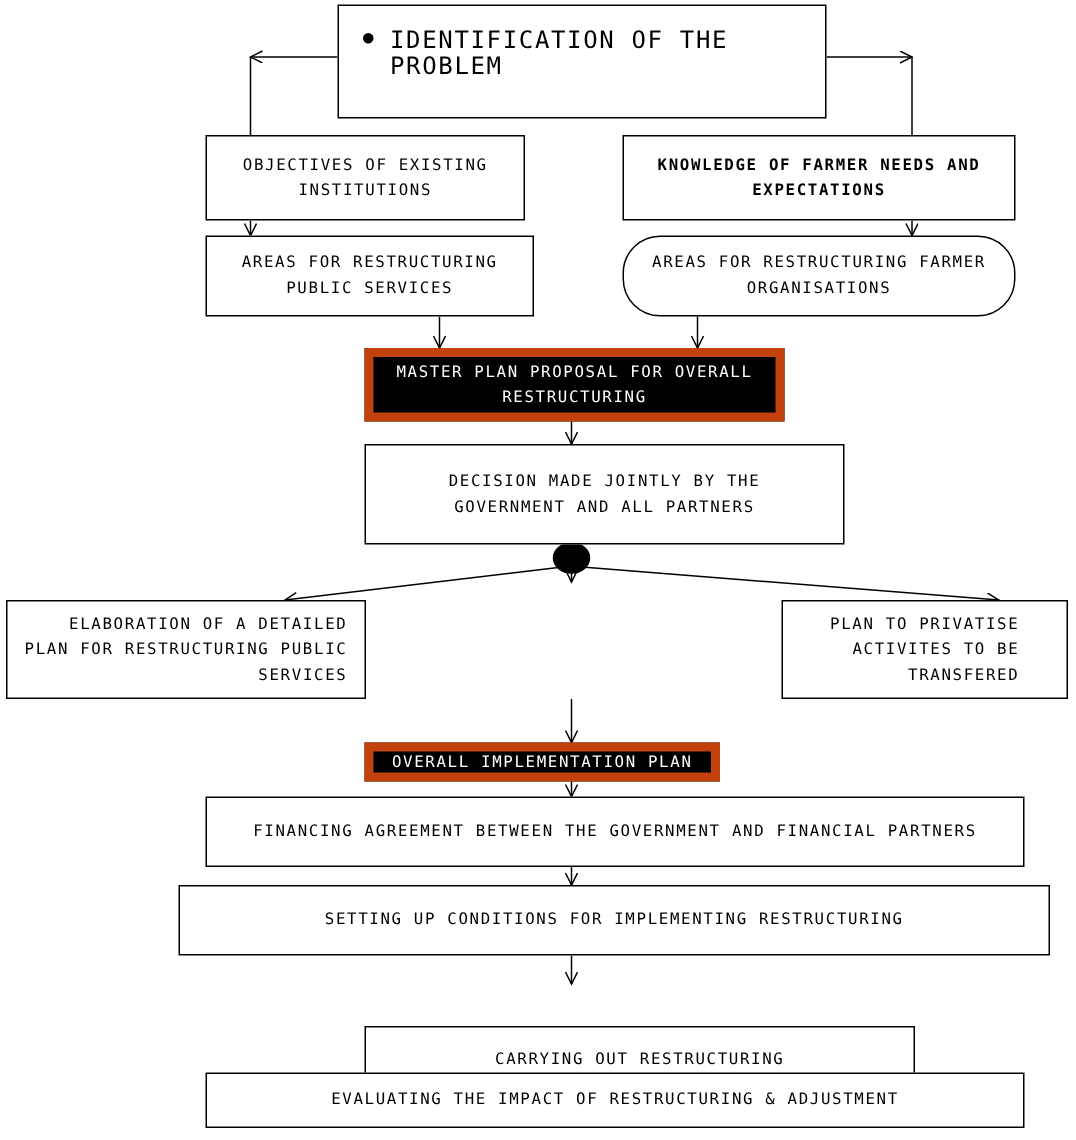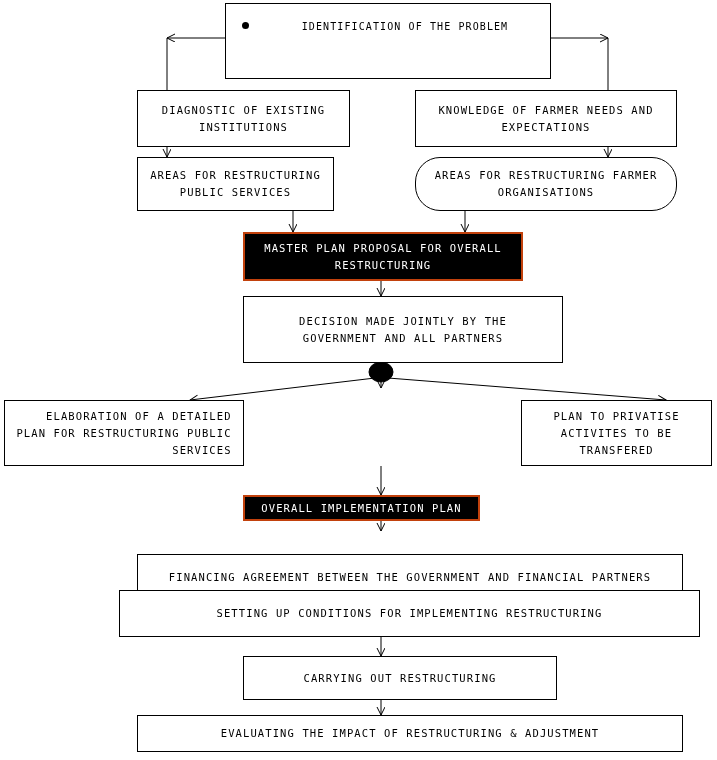--- a/index.html
+++ b/index.html
@@ -35,40 +35,40 @@
     justify-content: center;
     text-align: center;
     font-size: 10.5px;
     letter-spacing: 1.1px;
     line-height: 17px;
     padding: 2px 4px;
   }
   .node.inverted {
     background: #000000;
     color: #ffffff;
-    border: 2px solid #c2410c;
+    border: 6px solid #c2410c;
   }
   .node .txt {
     display: block;
     white-space: pre-line;
   }
   .node.bulleted {
     display: block;
     padding: 0;
   }
   .bullet-list {
     margin: 0;
     padding: 14px 0 0 34px;
     list-style: none;
   }
   .bullet-list li {
     position: relative;
-    text-align: center;
+    text-align: left;
     margin-bottom: 14px;
-    font-size: 10px;
+    font-size: 16px;
     letter-spacing: 1.1px;
   }
   .bullet-list li .dot {
     position: absolute;
     left: -18px;
     top: 4px;
     width: 7px;
     height: 7px;
     background: #000000;
     border-radius: 50%;
@@ -128,30 +128,30 @@
     <path d="M381,700 L381,715" fill="none" stroke="#000000" stroke-width="1" marker-end="url(#arrowOpen)"></path>
   </svg>
 
   <div class="node bulleted" style="left:225px; top:3px; width:326px; height:76px;">
     <ul class="bullet-list">
       <li><span class="dot"></span><span>IDENTIFICATION OF THE PROBLEM</span></li>
     </ul>
   </div>
 
   <div class="node" style="left:137px; top:90px; width:213px; height:57px;">
-    <span class="txt">DIAGNOSTIC OF EXISTING
+    <span class="txt">OBJECTIVES OF EXISTING
 INSTITUTIONS</span>
   </div>
 
-  <div class="node" style="left:415px; top:90px; width:262px; height:57px;">
+  <div class="node" style="left:415px; top:90px; width:262px; height:57px;font-weight:bold;">
     <span class="txt">KNOWLEDGE OF FARMER NEEDS AND
 EXPECTATIONS</span>
   </div>
 
-  <div class="node" style="left:137px; top:157px; width:197px; height:54px;">
+  <div class="node" style="left:137px; top:157px; width:219px; height:54px;">
     <span class="txt">AREAS FOR RESTRUCTURING
 PUBLIC SERVICES</span>
   </div>
 
   <div class="node" style="left:415px; top:157px; width:262px; height:54px;border-radius:25px;">
     <span class="txt">AREAS FOR RESTRUCTURING FARMER
 ORGANISATIONS</span>
   </div>
 
   <div class="node inverted" style="left:243px; top:232px; width:280px; height:49px;">
@@ -164,39 +164,39 @@
 GOVERNMENT AND ALL PARTNERS</span>
   </div>
 
   <div class="node" style="left:4px; top:400px; width:240px; height:66px;text-align:right;">
     <span class="txt">ELABORATION OF A DETAILED
 PLAN FOR RESTRUCTURING PUBLIC
 SERVICES</span>
   </div>
 
 
-  <div class="node" style="left:521px; top:400px; width:191px; height:66px;">
+  <div class="node" style="left:521px; top:400px; width:191px; height:66px;text-align:right;">
     <span class="txt">PLAN TO PRIVATISE
 ACTIVITES TO BE
 TRANSFERED</span>
   </div>
 
   <div class="node inverted" style="left:243px; top:495px; width:237px; height:26px;">
     <span class="txt">OVERALL IMPLEMENTATION PLAN</span>
   </div>
 
-  <div class="node" style="left:137px; top:531px; width:546px; height:47px;margin-top:23px;">
+  <div class="node" style="left:137px; top:531px; width:546px; height:47px;">
     <span class="txt">FINANCING AGREEMENT BETWEEN THE GOVERNMENT AND FINANCIAL PARTNERS</span>
   </div>
 
   <div class="node" style="left:119px; top:590px; width:581px; height:47px;align-items:center;">
     <span class="txt">SETTING UP CONDITIONS FOR IMPLEMENTING RESTRUCTURING</span>
   </div>
 
-  <div class="node" style="left:243px; top:656px; width:314px; height:44px;">
+  <div class="node" style="left:243px; top:684px; width:367px; height:44px;">
     <span class="txt">CARRYING OUT RESTRUCTURING</span>
   </div>
 
   <div class="node" style="left:137px; top:715px; width:546px; height:37px;">
     <span class="txt">EVALUATING THE IMPACT OF RESTRUCTURING &amp; ADJUSTMENT</span>
   </div>
 
 </div>
 
 </body></html>

